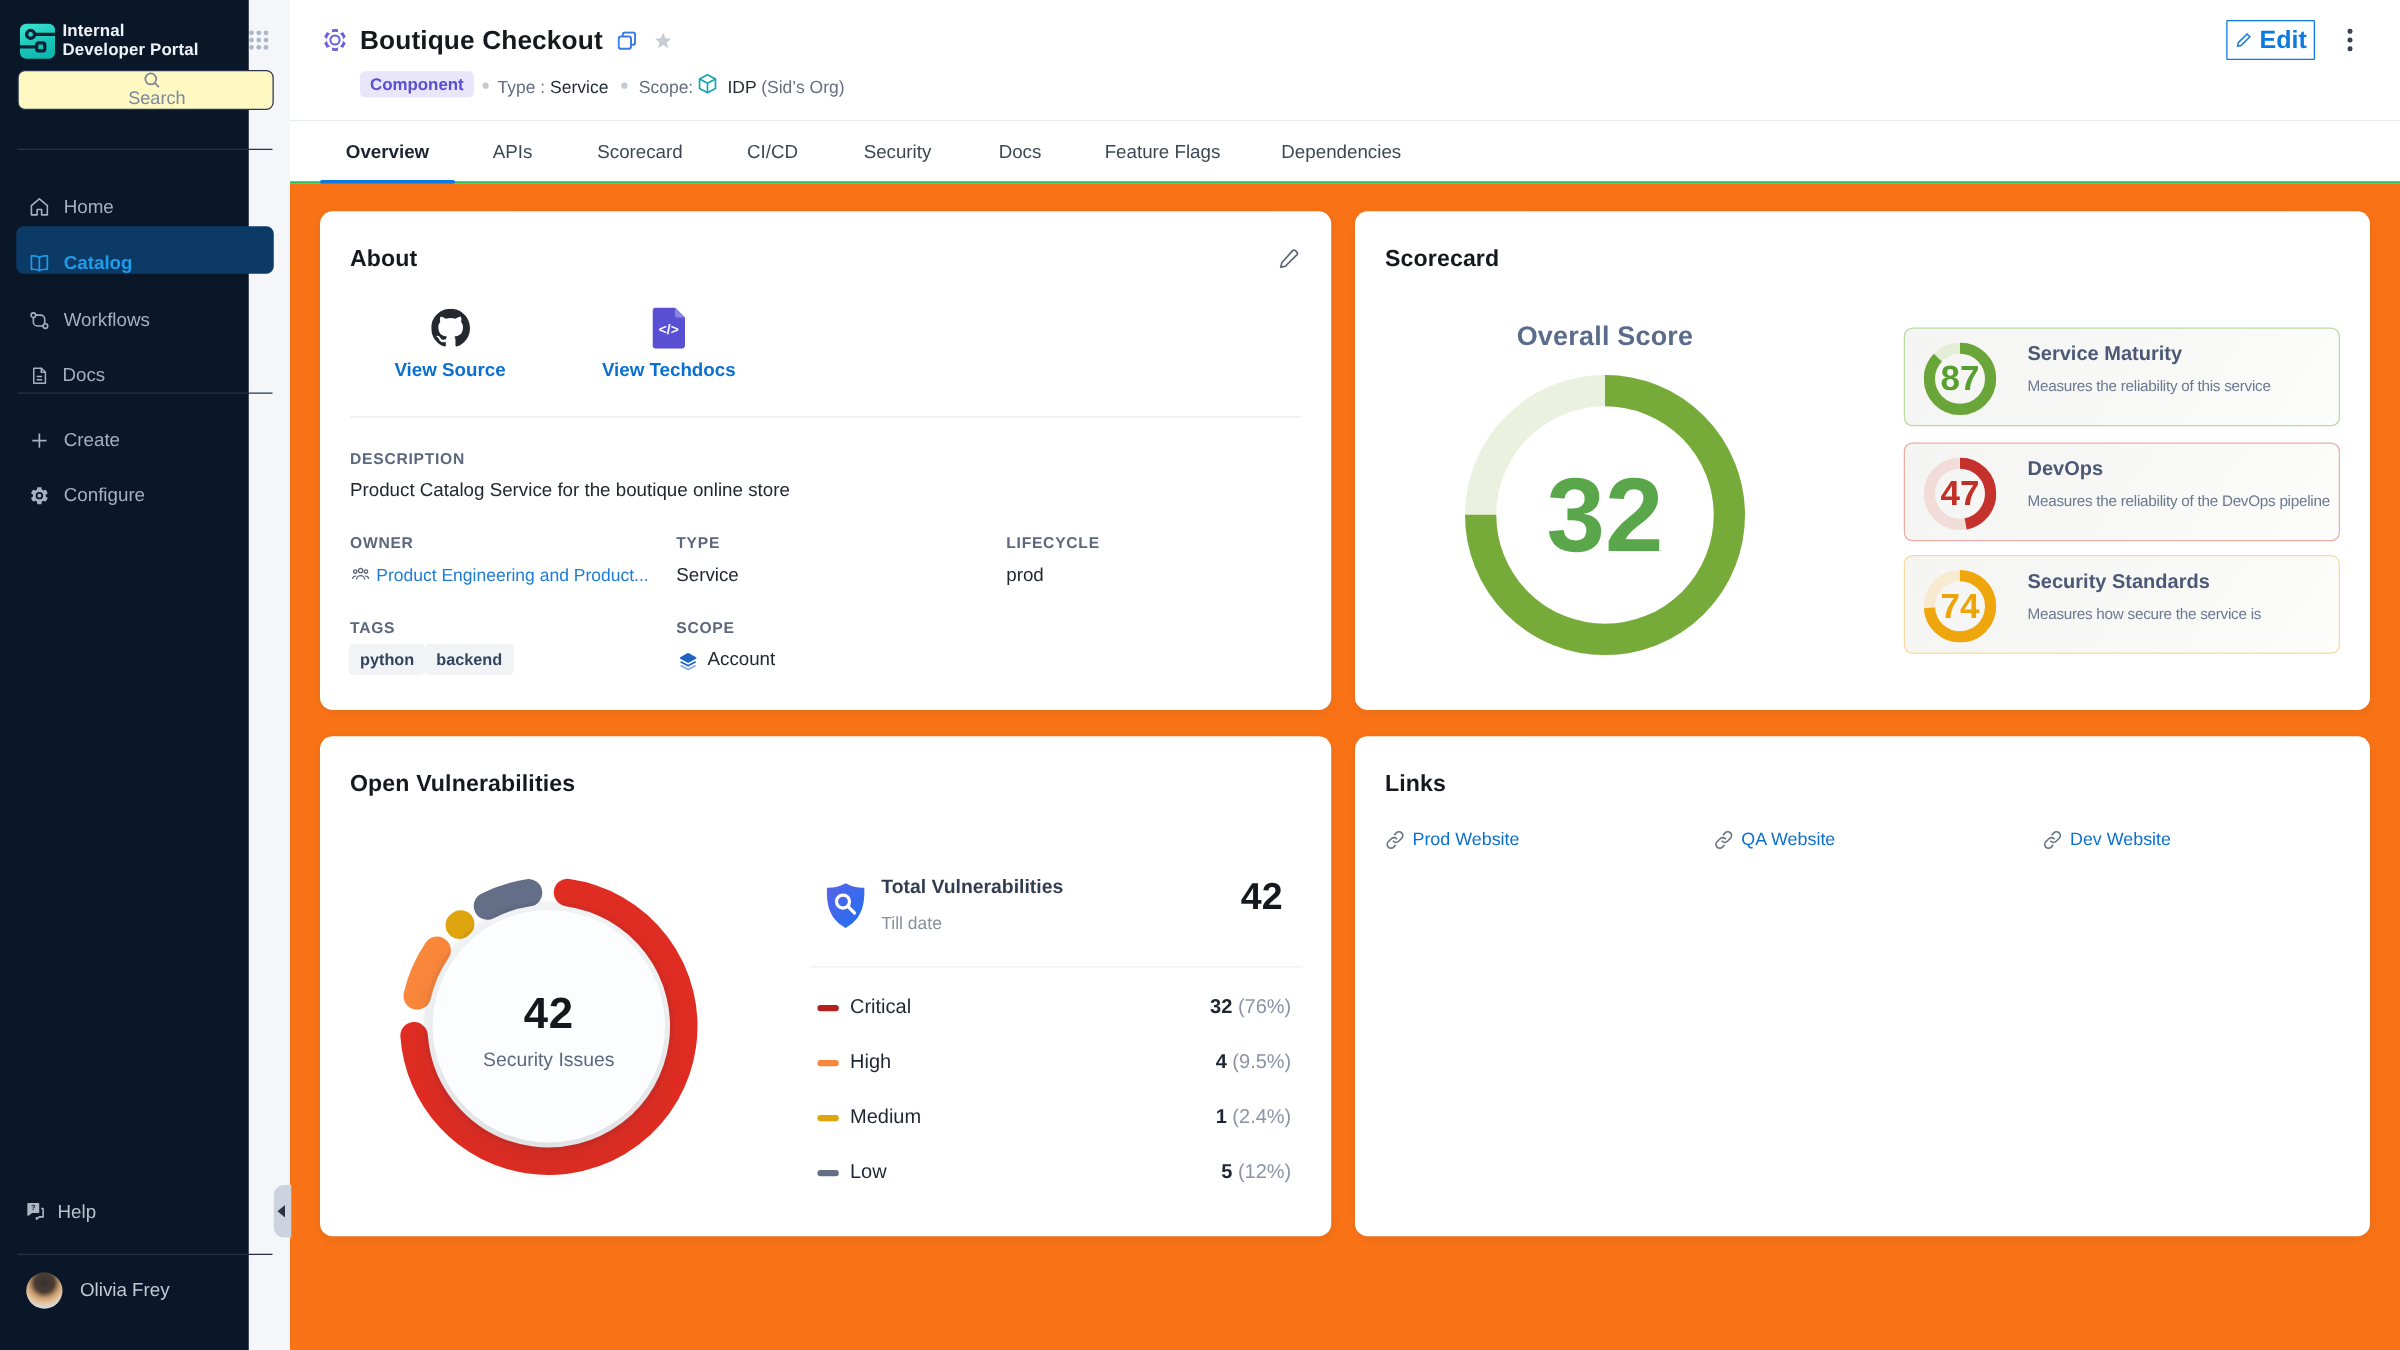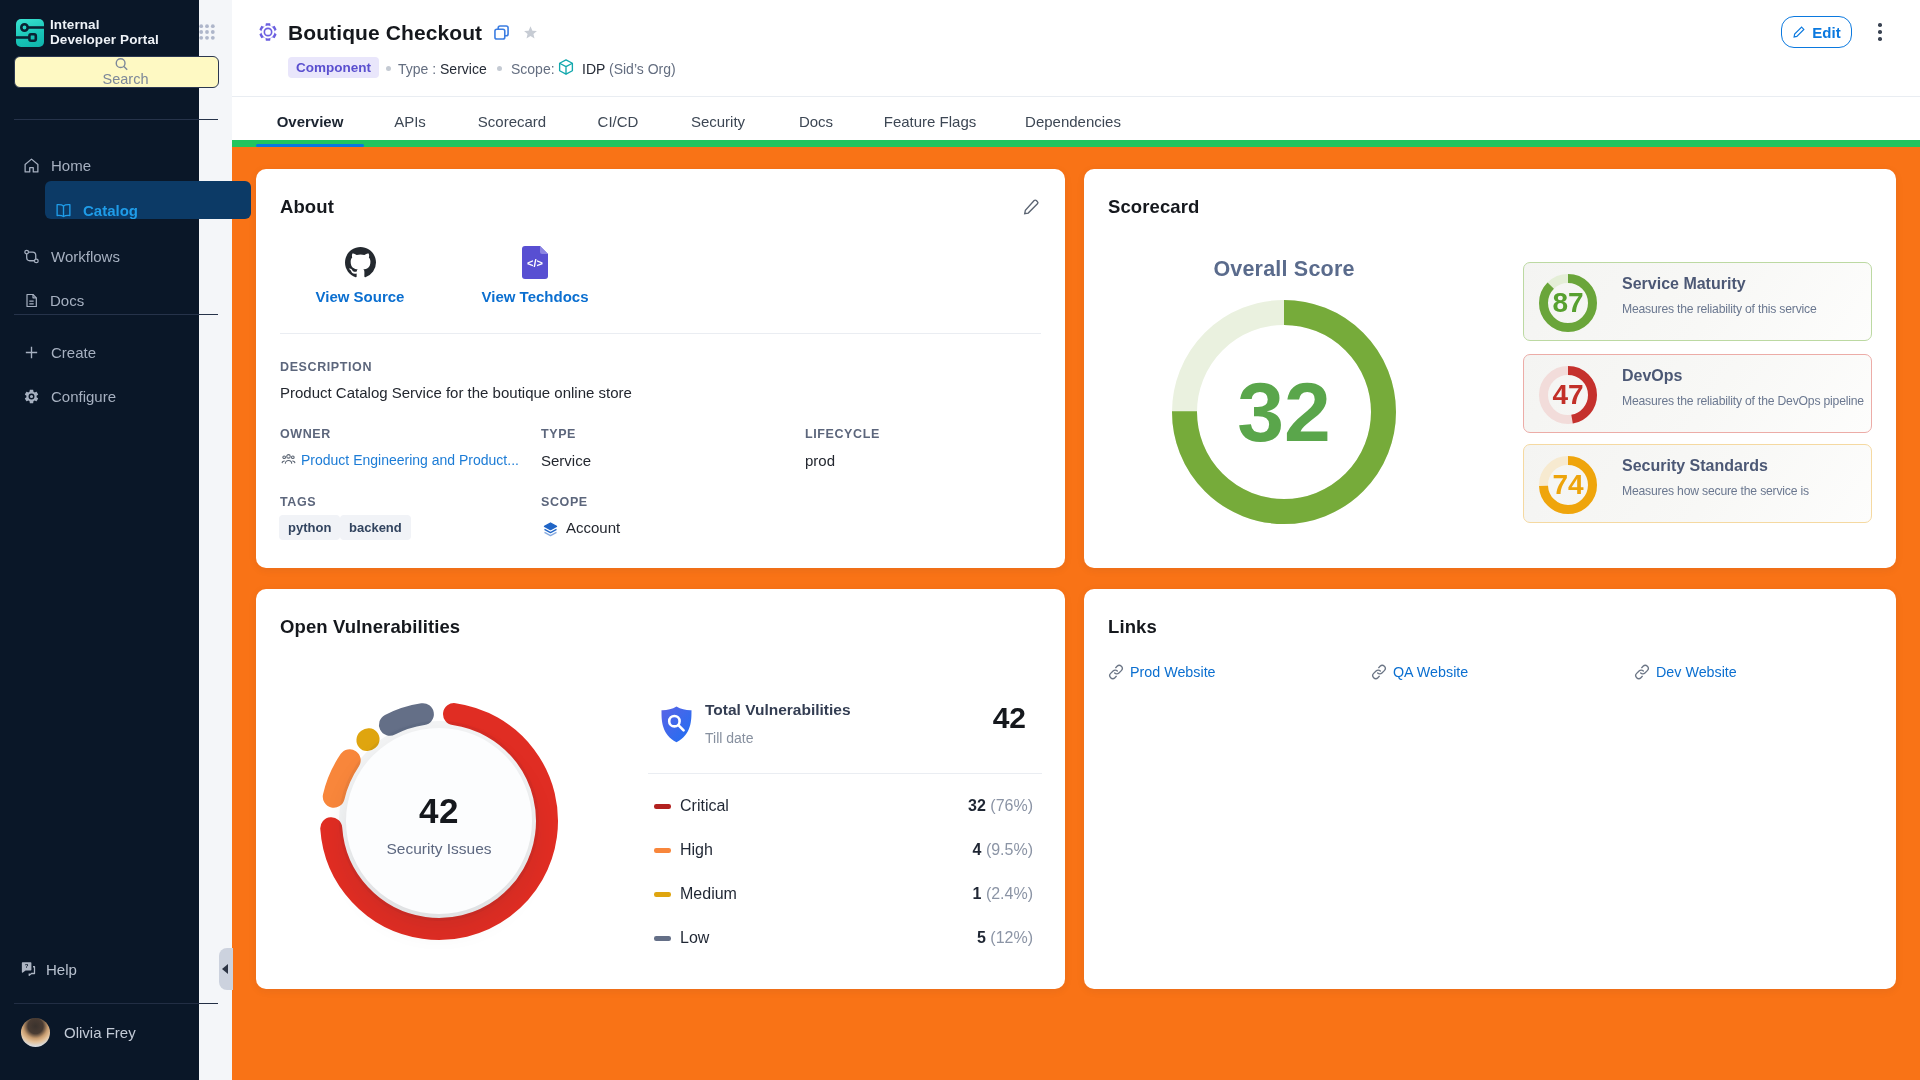--- a/index.html
+++ b/index.html
@@ -9,45 +9,45 @@
 
 .sidebar { position:absolute; left:0; top:0; width:199px; height:1080px; background:#0a1728; z-index:5; }
 .logo-box { position:absolute; left:16px; top:19px; width:28px; height:28px; border-radius:5px; background:linear-gradient(160deg,#3ce4d2 0%,#17c3b6 60%,#0fb2ab 100%); }
 .brand { position:absolute; left:50px; top:17px; color:#eef2f7; font-size:13.5px; font-weight:bold; line-height:15px; letter-spacing:.1px; }
 .gridicon { position:absolute; left:199px; top:24px; width:16px; height:16px; }
 .searchbox { position:absolute; left:14px; top:56px; width:205px; height:32px; background:#fef9c3; border:1px solid #2b3750; border-radius:6px; display:flex; align-items:center; padding-left:10px;flex-direction:column; }
 .searchbox span { color:#7d8899; font-size:14.5px; margin-left:8px; }
 .sdiv { position:absolute; left:14px; width:204px; height:1px; background:#26334a; }
 .nav-item { position:absolute; left:13px; width:206px; height:38px; display:flex; align-items:flex-end; color:#a6b0c0; font-size:15px; }
 .nav-item svg { margin-left:10px; margin-right:11px; flex:none; }
-.nav-item.active { background:#0c3a66; border-radius:6px; color:#1f9ce8; font-weight:bold;margin-left:32px; }
+.nav-item.active { background:#0c3a66; border-radius:6px; color:#1f9ce8; font-weight:bold; }
 .help-row { position:absolute; left:13px; top:950px; width:206px; height:38px; display:flex; align-items:center; color:#b9c2cf; font-size:15px; }
 .help-row svg { margin-left:6px; margin-right:8px; }
 .avatar { position:absolute; left:21px; top:1018px; width:29px; height:29px; border-radius:50%; overflow:hidden; background:radial-gradient(circle at 50% 28%,#3a322d 0%,#4a3c33 30%,#c59a6e 48%,#e3c097 62%,#d9dde2 80%,#aebbc7 100%); }
 .uname { position:absolute; left:64px; top:1024px; color:#c2cad6; font-size:15px; }
 .collapse-tab { position:absolute; left:219px; top:948px; width:14px; height:42px; background:#ccd2de; border-radius:8px 0 0 8px; z-index:6; }
 .collapse-tab:after { content:""; position:absolute; left:3px; top:16px; border-top:5px solid transparent; border-bottom:5px solid transparent; border-right:6px solid #2c3444; }
 
 
 .main { position:absolute; left:232px; top:0; width:1688px; height:1080px; }
 .hdr { position:absolute; left:0; top:0; width:1688px; height:97px; background:#fff; border-bottom:1px solid #e9edf2; }
 .hdr-title { position:absolute; left:56px; top:21px; font-size:21px; font-weight:bold; color:#15181d; letter-spacing:.1px; }
 .gear-ic { position:absolute; left:25px; top:21px; }
 .copy-ic { position:absolute; left:262px; top:25px; }
 .star-ic { position:absolute; left:291px; top:25px; }
 .badge { position:absolute; left:56px; top:57px; height:21px; background:#e9e6fb; border-radius:4px; color:#5a4fcf; font-size:13.5px; font-weight:bold; padding:0 8px; line-height:21px; }
 .meta { position:absolute; top:61px; font-size:14px; color:#646e80; }
 .meta b { color:#252b36; font-weight:normal; }
 .mdot { position:absolute; top:66px; width:5px; height:5px; border-radius:50%; background:#c4cad3; }
-.editbtn { position:absolute; left:1549px; top:16px; width:71px; height:32px; border:1.5px solid #0b79df; border-radius:13px; color:#0b79df; font-size:15px; font-weight:bold; display:flex; align-items:center; justify-content:center; gap:6px; background:#fff; }
+.editbtn { position:absolute; left:1549px; top:16px; width:71px; height:32px; border:1.5px solid #0b79df; border-radius:1px; color:#0b79df; font-size:20px; font-weight:bold; display:flex; align-items:center; justify-content:center; gap:6px; background:#fff; }
 .vdots { position:absolute; left:1646px; top:23px; width:4px; height:18px; }
 .vdots i { display:block; width:3.6px; height:3.6px; border-radius:50%; background:#3a4352; margin-bottom:3.4px; }
 
 
-.tabs { position:absolute; left:0; top:97px; width:1688px; height:50px; background:#fff; border-bottom:7px solid #22c55e; }
+.tabs { position:absolute; left:0; top:97px; width:1688px; height:50px; background:#fff; border-bottom:2px solid #22c55e; }
 .tab { position:absolute; top:16px; transform:translateX(-50%); font-size:15px; color:#3d4754; }
 .tab.on { font-weight:bold; color:#1b2430; }
 .tab-line { position:absolute; left:24px; top:47px; width:108px; height:3px; background:#0b79df; border-radius:2px; }
 
 
 .content { position:absolute; left:0; top:147px; width:1688px; height:933px; background:#f97316; }
 .card { position:absolute; background:#fff; border-radius:10px; box-shadow:0 2px 8px rgba(33,43,64,.07); }
 .card h2 { font-size:18.5px; font-weight:bold; color:#15181d; position:absolute; left:24px; top:27px; letter-spacing:.1px; }
 .c-about { left:24px; top:22px; width:809px; height:399px; }
 .biglink { position:absolute; top:119px; transform:translateX(-50%); color:#0b6fd0; font-size:15px; font-weight:bold; }

